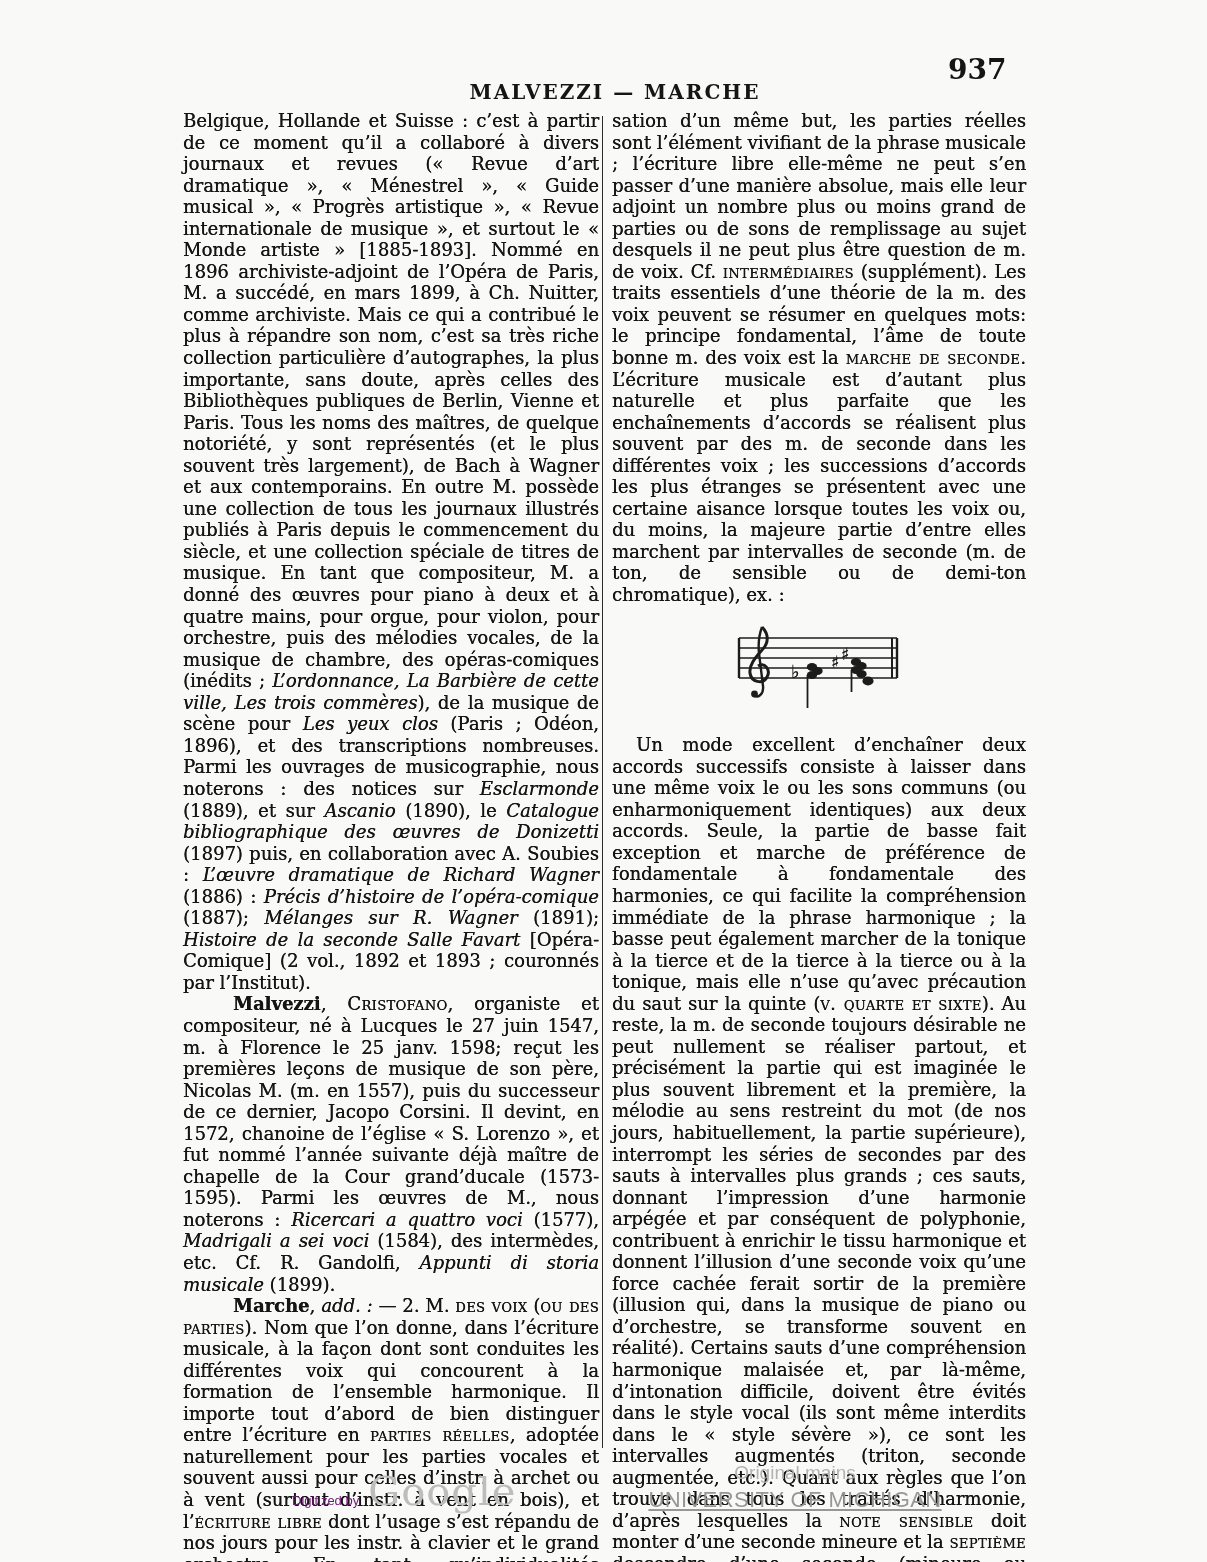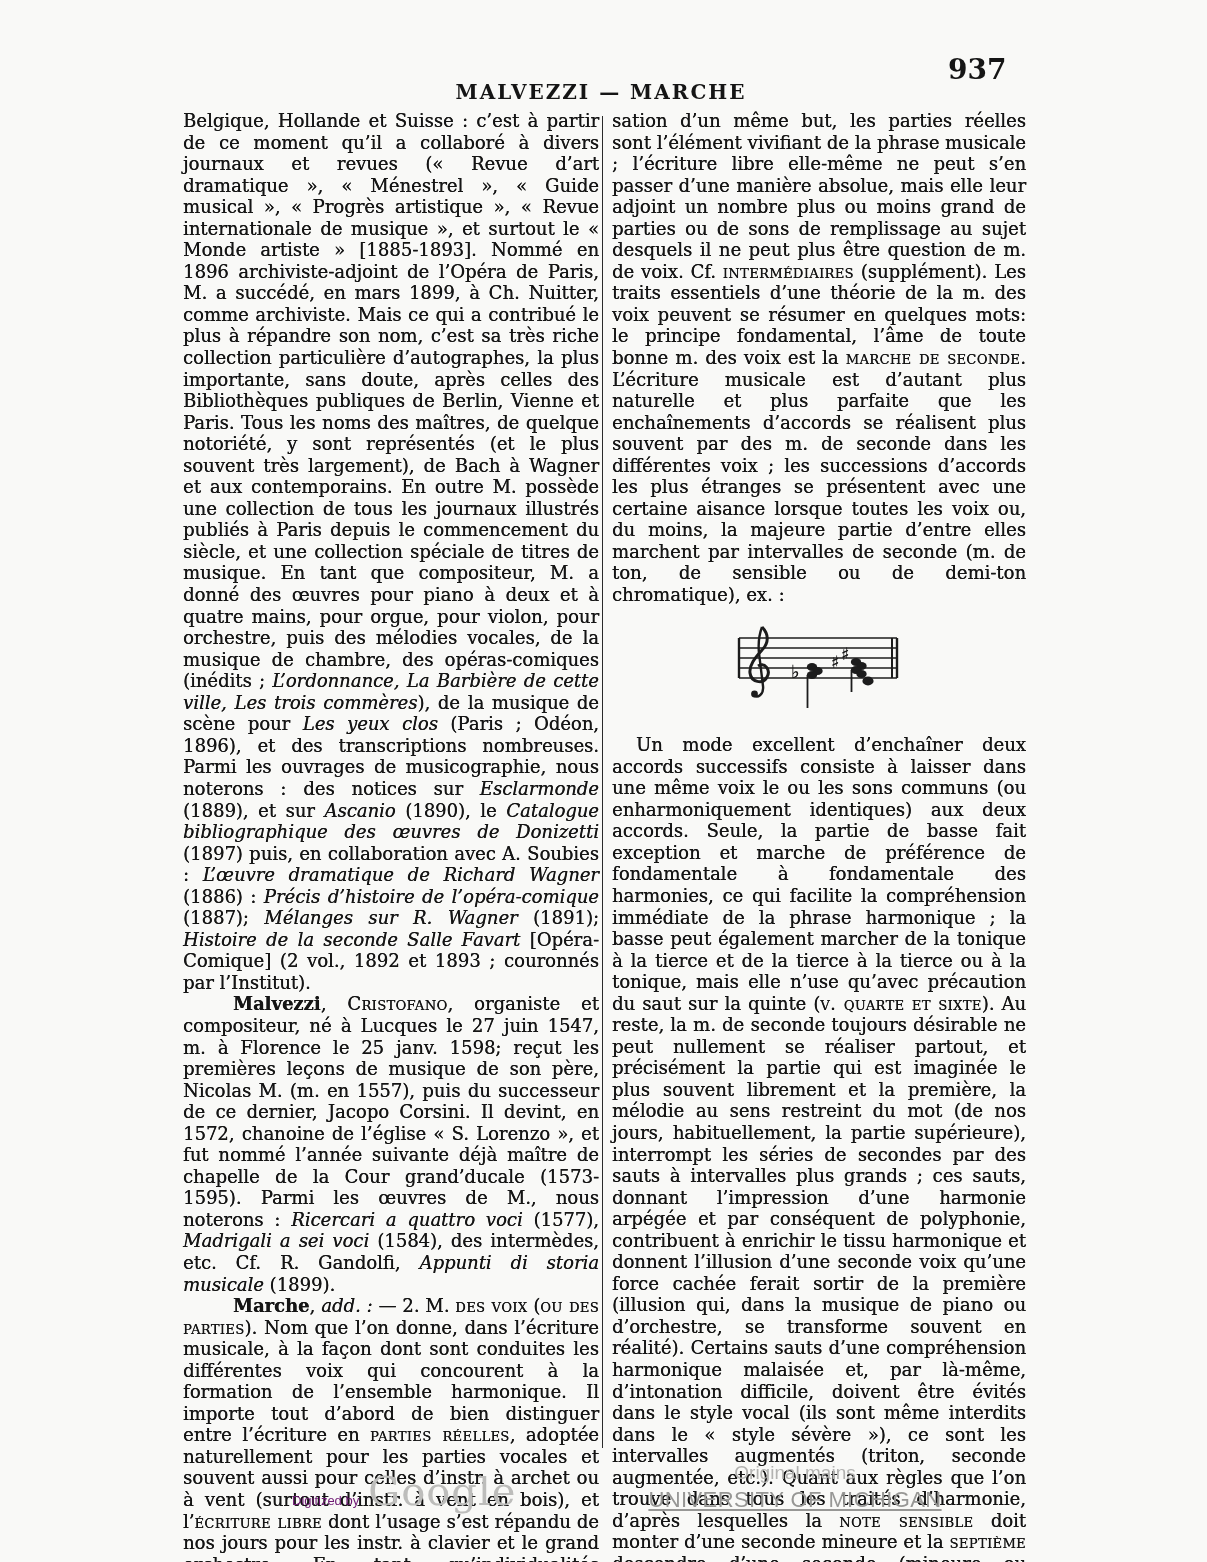--- a/index.html
+++ b/index.html
@@ -1,18 +1,18 @@
 <!DOCTYPE html>
 <html><head>
 <meta charset="utf-8">
 <style>
   html,body{margin:0;padding:0;background:#dddddb;}
   .page{position:relative;width:1207px;height:1562px;background:#f9f9f7;
         font-family:"DejaVu Serif", serif;color:#151515;overflow:hidden;margin:0 auto;}
-  .header-title{position:absolute;top:80px;left:180px;width:842px;text-align:center;
+  .header-title{position:absolute;top:80px;left:194px;width:842px;text-align:center;
         font-size:20px;font-weight:bold;letter-spacing:2px;}
   .page-number{position:absolute;top:53px;left:948px;font-size:28px;font-weight:bold;}
   .col{position:absolute;top:110px;width:416px;font-size:18px;line-height:21.55px;
         text-align:justify;text-shadow:0.25px 0 0 currentColor;}
   #left-col{left:183px;}
   #right-col{left:612px;width:414px;}
   .col-divider{position:absolute;left:602px;top:116px;height:1332px;width:0;
         border-left:1.6px solid #2a2a2a;}
   .para{margin:0;}
   .para.indent{text-indent:24px;}

